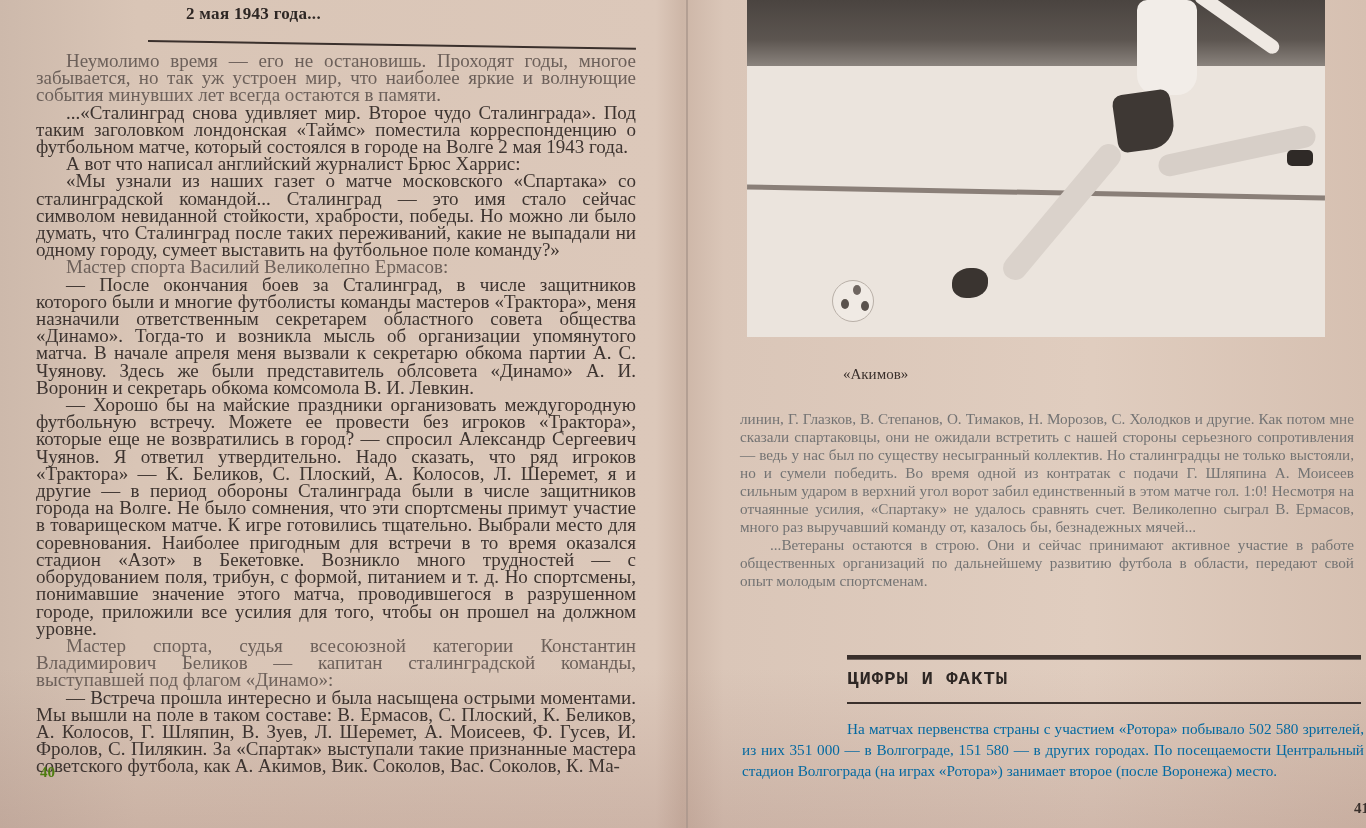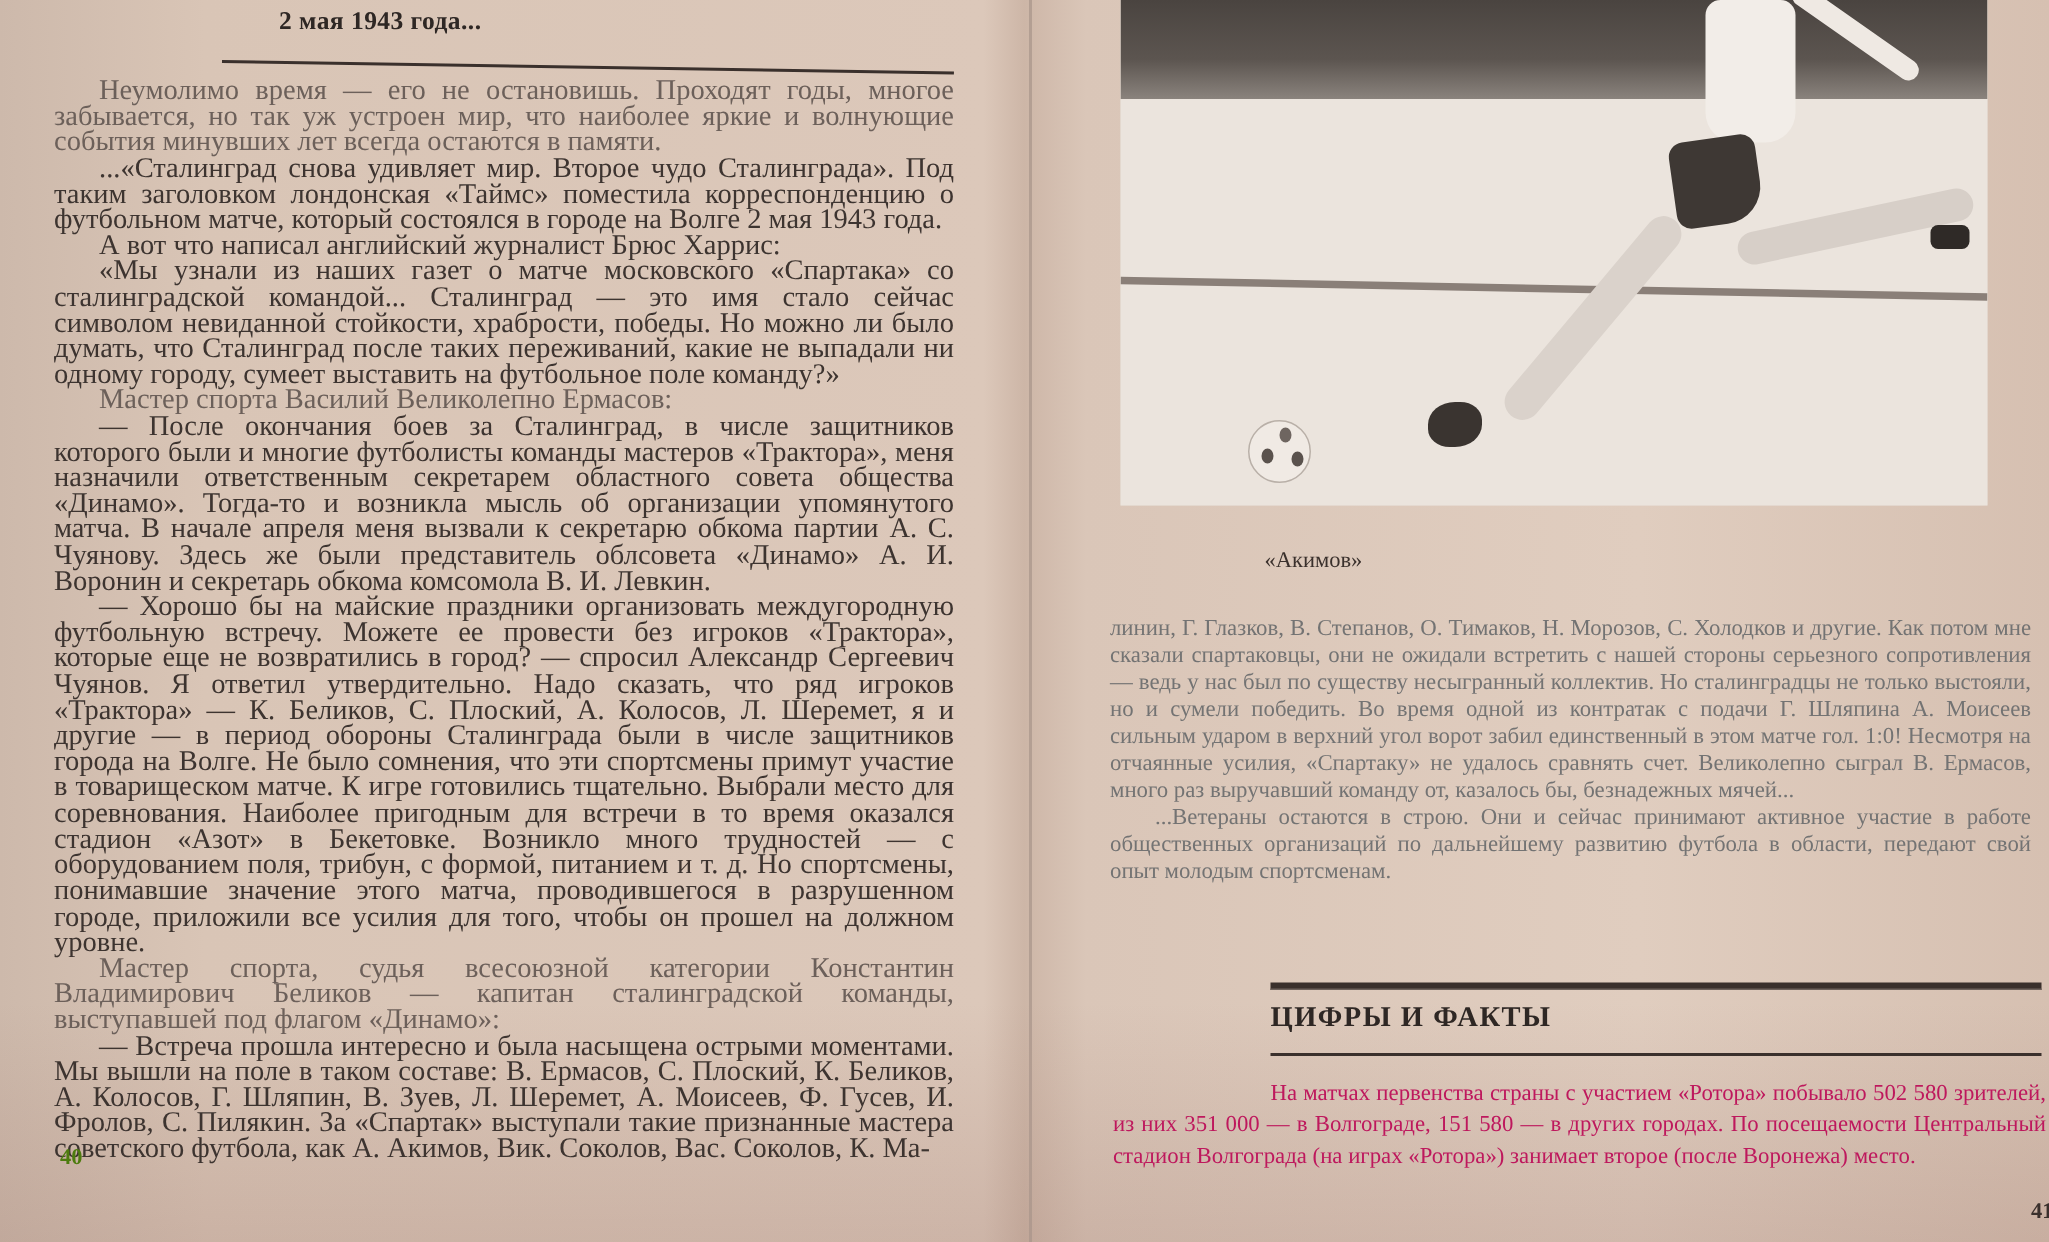--- a/index.html
+++ b/index.html
@@ -71,28 +71,28 @@
     }
     .col-right p { margin:0; text-indent:30px; }
     .col-right p.noindent { text-indent:0; }
 
     .facts-rule-top {
       position:absolute; left:847px; top:655px; width:514px; height:4px; background:#3a302c;
       border-bottom:1px solid #6e625c;
     }
     .facts-title {
       position:absolute; left:847px; top:668px;
-      font-family:Liberation Serif, serif; font-weight:bold; font-size:19px; letter-spacing:1px; color:#2e2724;
+      font-family:Liberation Mono, monospace; font-weight:bold; font-size:19px; letter-spacing:1px; color:#2e2724;
     }
     .facts-rule-bottom {
       position:absolute; left:847px; top:702px; width:514px; height:2px; background:#3a302c;
     }
     .facts-body {
       position:absolute; left:742px; top:718px; width:622px;
-      font-size:15.2px; line-height:21px; text-align:justify; color:#be185d;
+      font-size:15.2px; line-height:21px; text-align:justify; color:#0369a1;
     }
     .facts-body p { margin:0; text-indent:105px; }
     .page-num-right {
       position:absolute; left:1354px; top:800px; font-size:15px; font-weight:bold; color:#3a302c;
     }
   </style>
 </head>
 <body>
 
 <div class="shade"></div>

